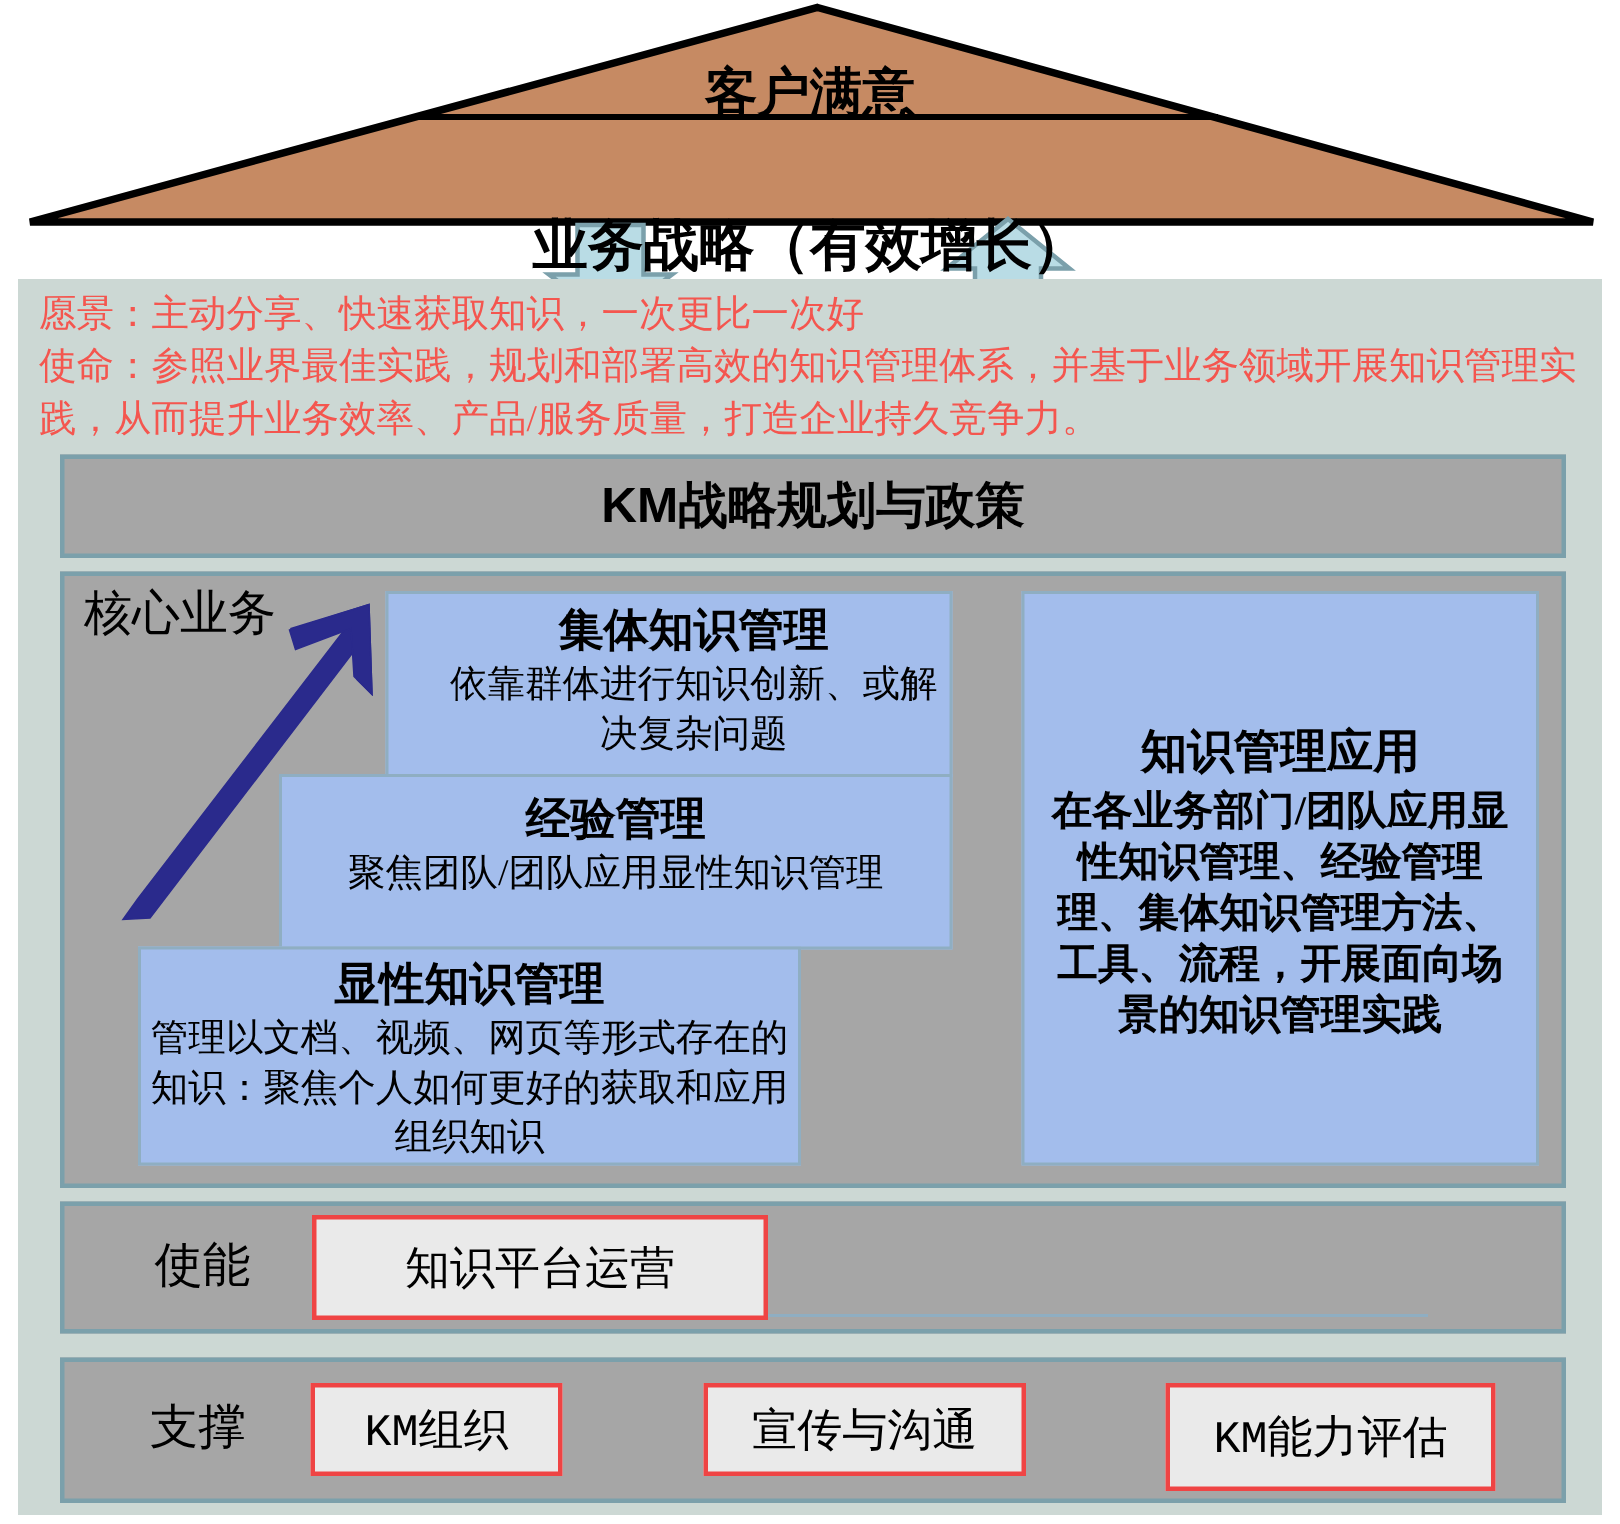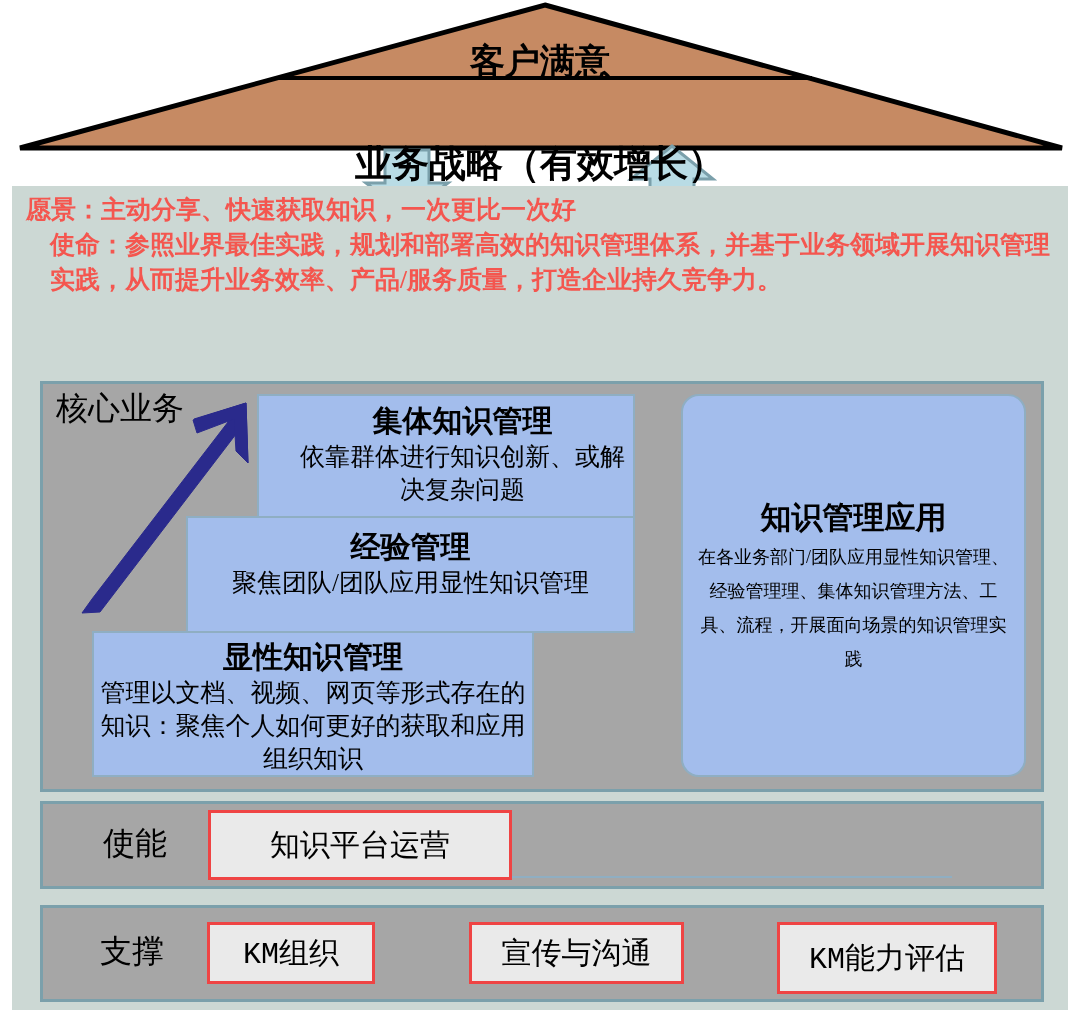--- a/index.html
+++ b/index.html
@@ -62,24 +62,23 @@
     position: absolute;
     left: 26px;
     top: 192px;
     width: 1030px;
     height: 105px;
     color: #f4564f;
     font-family: "Liberation Serif", "DejaVu Serif", serif;
     font-size: 25px;
     line-height: 35px;
     letter-spacing: 0px;
-    font-weight: bold;
   }
   #vision-block div { white-space: nowrap; }
-  #mission-line { white-space: normal !important; margin-left: 24px; }
+  #mission-line { white-space: normal !important; }
 
   
   #km-strategy-bar {
     position: absolute;
     left: 40px;
     top: 303px;
     width: 1004px;
     height: 69px;
     background: #a6a6a6;
     border: 3px solid #7ba0ab;
@@ -155,24 +154,23 @@
     width: 442px; height: 146px;
     padding-top: 5px;
   }
   #box-application {
     left: 681px; top: 394px;
     width: 345px; height: 383px;
     display: flex;
     flex-direction: column;
     justify-content: center;
     padding: 0 10px;
-    border-radius: 18px;
   }
   #box-application .bx-title { font-size: 31px; line-height: 44px; }
-  #box-application .bx-desc  { font-size: 18px; line-height: 34px; }
+  #box-application .bx-desc  { font-size: 27px; line-height: 34px; font-weight: bold; }
 
   
   #navy-arrow {
     position: absolute;
     left: 70px;
     top: 385px;
     width: 200px;
     height: 240px;
     pointer-events: none;
   }
@@ -267,20 +265,23 @@
   <div class="roof-text" id="roof-title-top">客户满意</div>
   <div class="roof-text" id="roof-title-bottom">业务战略（有效增长）</div>
 
   <div id="body-panel"></div>
 
   <div id="vision-block">
     <div>愿景：主动分享、快速获取知识，一次更比一次好</div>
     <div id="mission-line">使命：参照业界最佳实践，规划和部署高效的知识管理体系，并基于业务领域开展知识管理实践，从而提升业务效率、产品/服务质量，打造企业持久竞争力。</div>
   </div>
 
+  <div id="km-strategy-bar">
+    <span>KM战略规划与政策</span>
+  </div>
 
   <div id="core-panel"></div>
   <div id="core-label">核心业务</div>
 
   <svg id="navy-arrow" viewBox="0 0 200 240" width="200" height="240">
     <g fill="#2a2a8c" stroke="#2a2a8c" stroke-width="1">
       <polygon points="12,228 22,214 168,24 176,36 30,227"></polygon>
       <polygon points="176,18 178,78 168,68 166,30 128,46 124,34"></polygon>
       <polygon points="176,18 178,78 166,66 164,34 127,48 123,35"></polygon>
     </g>

